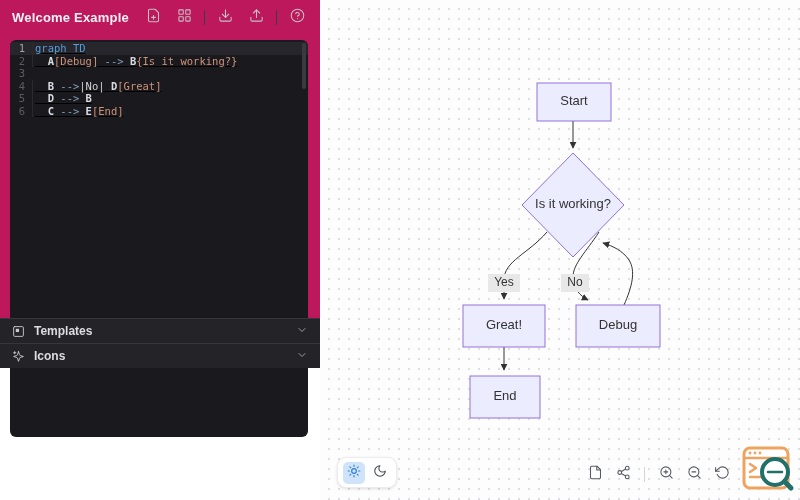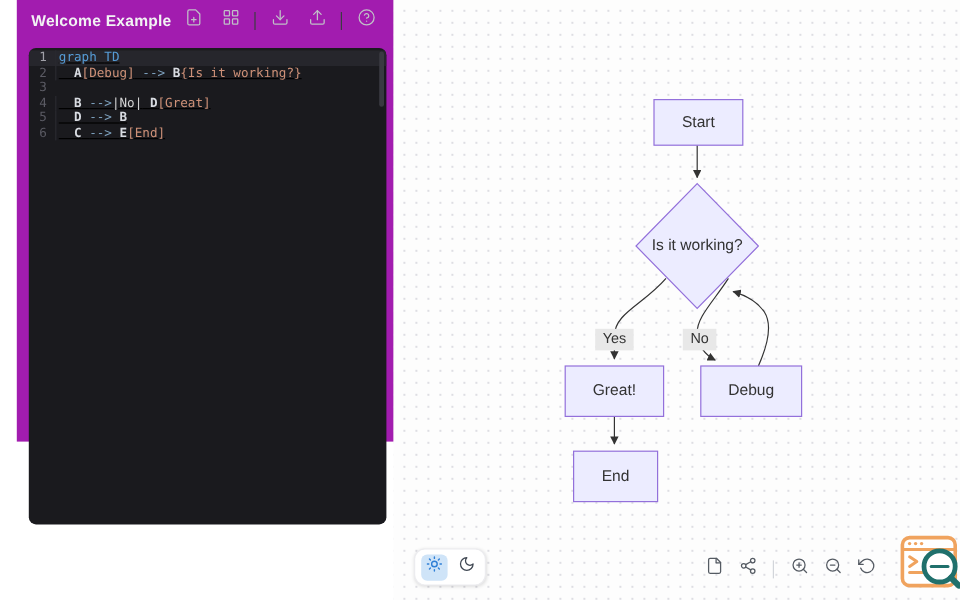--- a/index.html
+++ b/index.html
@@ -1,20 +1,20 @@
 <!DOCTYPE html>
 <html><head>
 <meta charset="utf-8">
 <style>
   * { margin:0; padding:0; box-sizing:border-box; }
   html,body { width:800px; height:500px; overflow:hidden; font-family:"Liberation Sans", sans-serif; }
   .app { display:flex; width:800px; height:500px; }
 
   
-  .left { width:320px; height:368px; background:#a21caf; position:relative; display:flex; flex-direction:column;margin-left:14px; }
+  .left { width:320px; height:368px; background:#be185d; position:relative; display:flex; flex-direction:column; }
   .lp-header { height:34px; display:flex; align-items:center; padding:0 12px; flex:none; }
   .lp-title { color:#f2f2f4; font-size:13px; font-weight:bold; letter-spacing:.2px; }
   .lp-actions { margin-left:auto; display:flex; align-items:center; gap:9px; }
   .icon-btn { width:22px; height:22px; display:flex; align-items:center; justify-content:center; border-radius:4px; cursor:pointer; }
   .icon-btn svg { width:15px; height:15px; stroke:#c0c0c7; stroke-width:1.7; fill:none; stroke-linecap:round; stroke-linejoin:round; }
   .vsep { width:1px; height:15px; background:#3c3c42; }
 
   .editor-card { position:absolute; left:10px; top:40px; width:298px; height:397px; background:#1a1a1e; border-radius:6px; overflow:hidden; }
   .code { padding-top:2px; font-family:"DejaVu Sans Mono", monospace; font-size:10.5px; line-height:12.5px; }
   .cl { display:flex; height:12.5px; align-items:center; }
@@ -133,20 +133,42 @@
             <span class="ct"><span class="tk-pl">  </span><span class="tk-id">D</span><span class="tk-pl"> </span><span class="tk-op">--&gt;</span><span class="tk-pl"> </span><span class="tk-id">B</span></span>
           </div>
           <div class="cl">
             <span class="ln">6</span>
             <span class="ct"><span class="tk-pl">  </span><span class="tk-id">C</span><span class="tk-pl"> </span><span class="tk-op">--&gt;</span><span class="tk-pl"> </span><span class="tk-id">E</span><span class="tk-str">[End]</span></span>
           </div>
         </div>
       <div class="scrollbar"></div>
     </div>
 
+    <div class="lp-footer">
+      <div class="acc-row">
+        <svg class="lead" viewBox="0 0 24 24">
+            <rect x="3" y="3" width="18" height="18" rx="2"></rect>
+            <rect x="7" y="7" width="6" height="6" fill="#c8c8ce" stroke="none"></rect>
+          </svg>
+        <span class="acc-label">Templates</span>
+        <span class="acc-chev"><svg viewBox="0 0 24 24">
+              <path d="m6 9 6 6 6-6"></path>
+            </svg></span>
+      </div>
+      <div class="acc-row">
+        <svg class="lead" viewBox="0 0 24 24">
+            <path d="m12 3-1.9 5.8a2 2 0 0 1-1.3 1.3L3 12l5.8 1.9a2 2 0 0 1 1.3 1.3L12 21l1.9-5.8a2 2 0 0 1 1.3-1.3L21 12l-5.8-1.9a2 2 0 0 1-1.3-1.3L12 3Z"></path>
+            <path d="M5 3v4M3 5h4"></path>
+          </svg>
+        <span class="acc-label">Icons</span>
+        <span class="acc-chev"><svg viewBox="0 0 24 24">
+              <path d="m6 9 6 6 6-6"></path>
+            </svg></span>
+      </div>
+    </div>
   </div>
 
   <div class="canvas">
     <svg class="diagram" width="480" height="500" viewBox="0 0 480 500">
       <defs>
         <marker id="arr" viewBox="0 0 10 10" refX="9" refY="5" markerWidth="7" markerHeight="7" orient="auto-start-reverse">
           <path d="M0,0 L10,5 L0,10 z" fill="#333333"></path>
         </marker>
       </defs>
 

